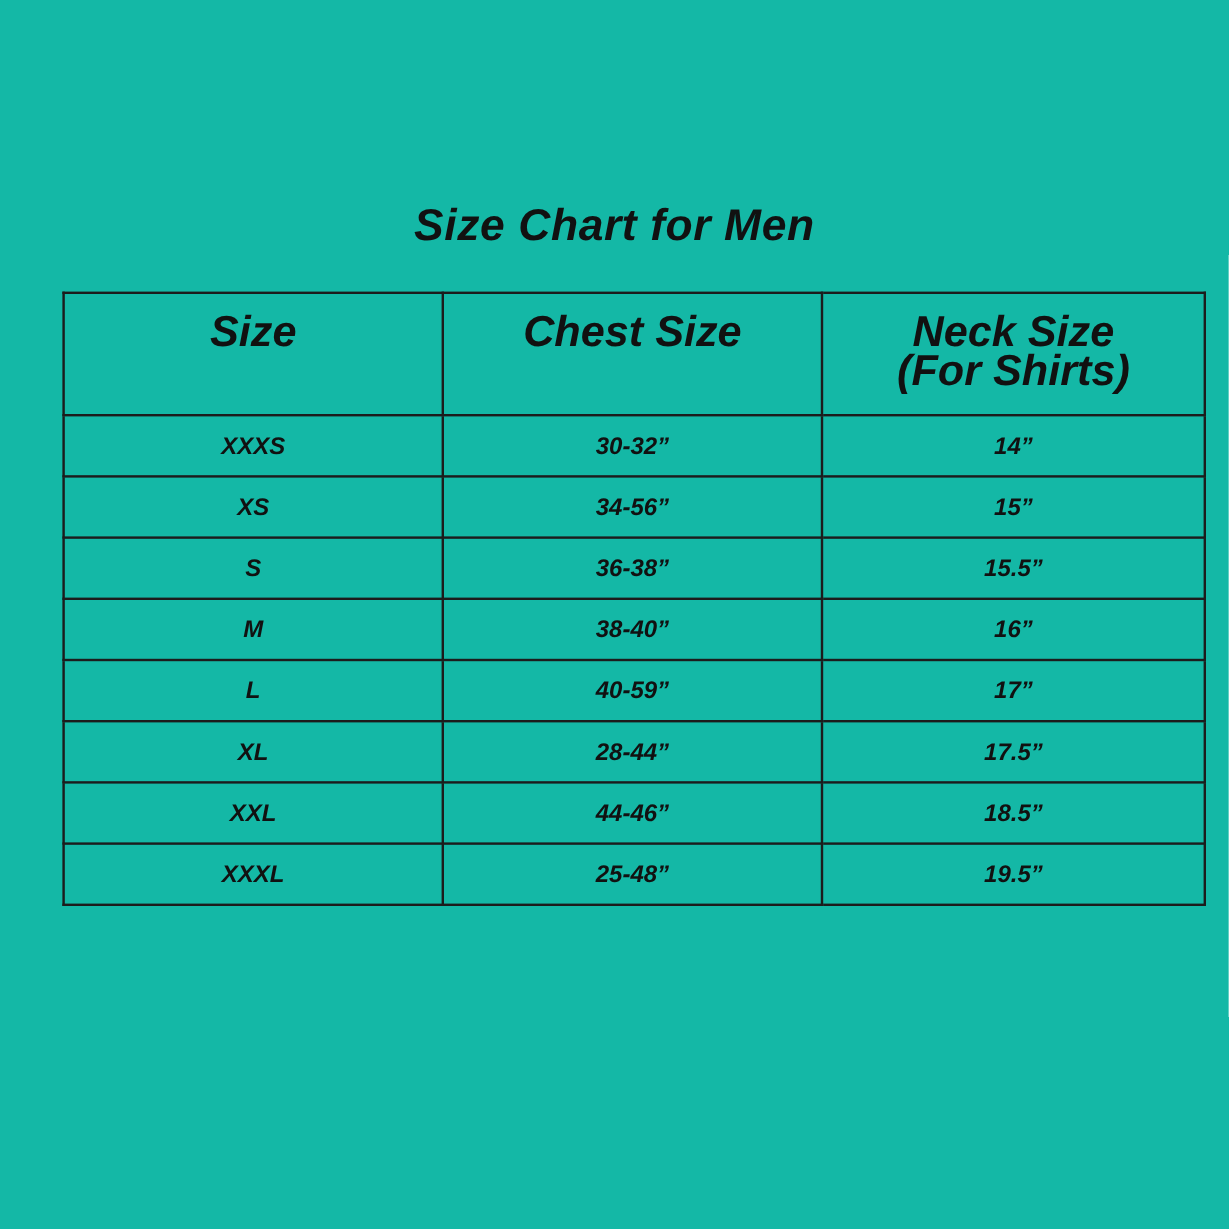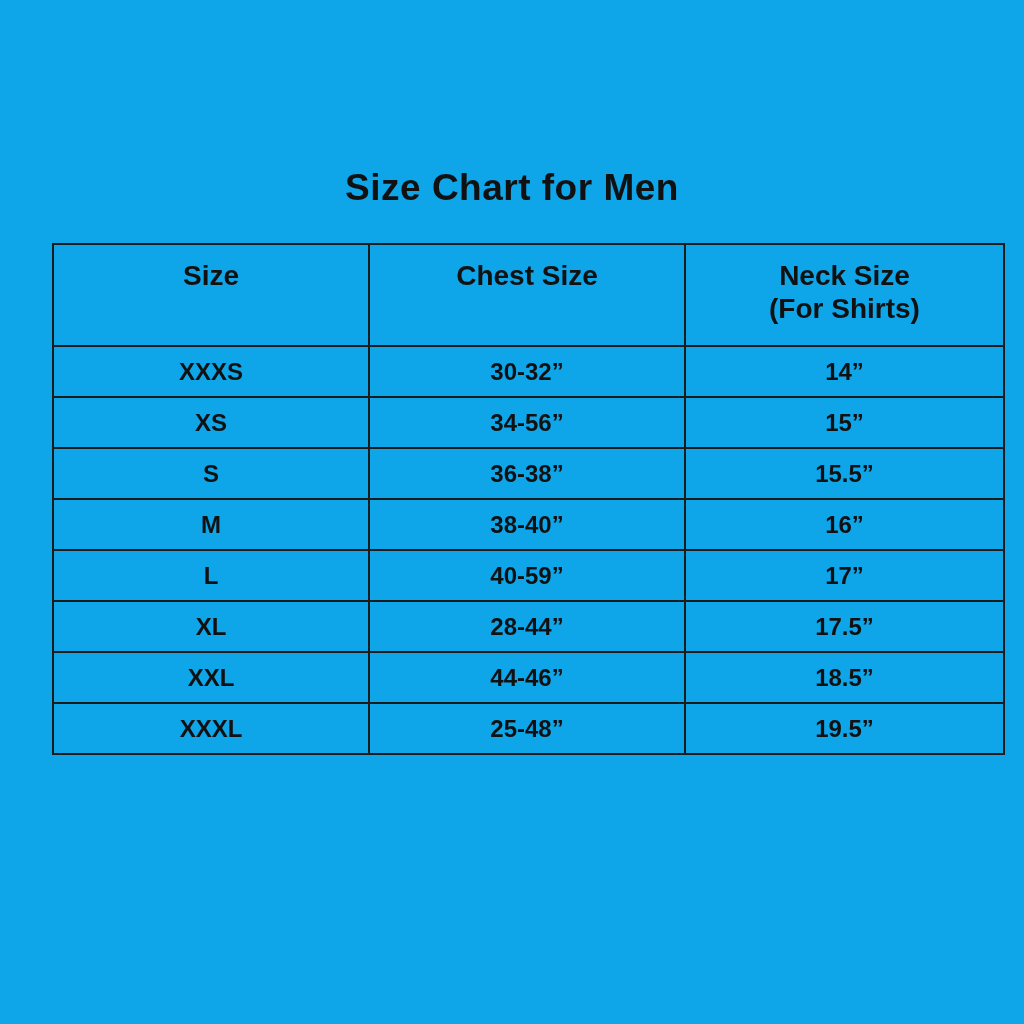--- a/index.html
+++ b/index.html
@@ -10,22 +10,23 @@
   body {
     width: 1024px;
     height: 1024px;
     font-family: "Liberation Sans", sans-serif;
     color: #111111;
   }
   .canvas {
     position: relative;
     width: 1024px;
     height: 1024px;
-    background: #0ea5e9;
+    background: #14b8a6;
     overflow: hidden;
+    font-style: italic;
   }
   .chart-title {
     position: absolute;
     top: 167px;
     left: 0;
     width: 100%;
     text-align: center;
     font-size: 37px;
     font-weight: bold;
     letter-spacing: 0.5px;
@@ -44,28 +45,28 @@
     border: 2px solid #1c1c1c;
     text-align: center;
     font-weight: bold;
     color: #111111;
     overflow: hidden;
   }
   .size-table th {
     height: 86px;
     vertical-align: top;
     padding: 14px 4px 0 4px;
-    font-size: 28px;
+    font-size: 36px;
     line-height: 33px;
   }
   .size-table td {
     height: 49px;
     vertical-align: middle;
     padding: 0 4px;
-    font-size: 24px;
+    font-size: 20px;
     line-height: 1;
   }
   .col-size  { width: 306px; }
   .col-chest { width: 306px; margin-left: 28px; }
   .col-neck  { width: 309px; }
   .header-sub { display: block; }
 </style>
 </head>
 <body>
 

